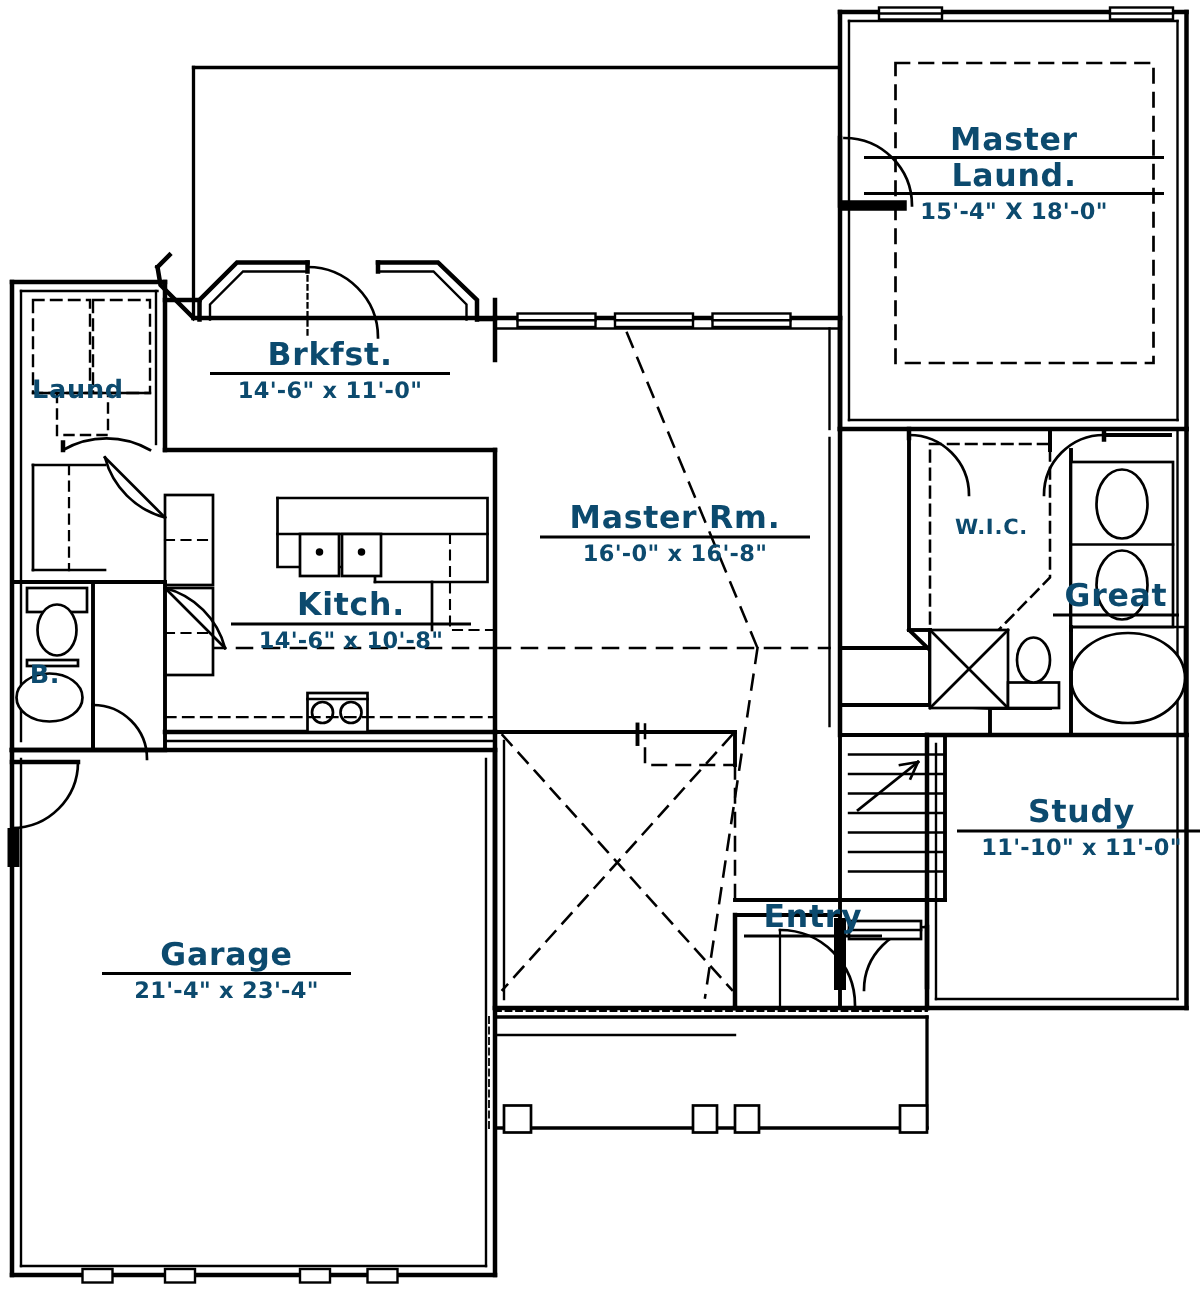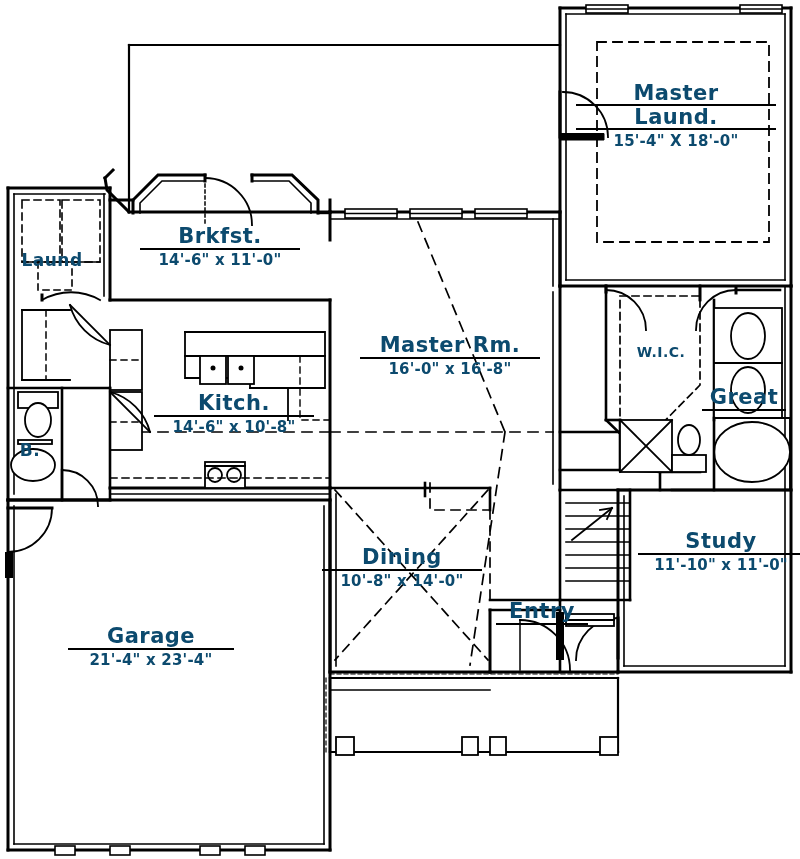--- a/index.html
+++ b/index.html
@@ -511,24 +511,20 @@
   </div>
 
   <div class="rm-label" style="left:702px; top:386px; width:84px;">
     <span class="rm-name">Great</span>
   </div>
 
   <div class="rm-label small" style="left:16px; top:422px; width:28px;">
     <span class="rm-name nounder">B.</span>
   </div>
 
-  <div class="rm-label" style="left:322px; top:546px; width:160px;">
-    <span class="rm-name">Dining</span>
-    <span class="rm-dim">10'-8" x 14'-0"</span>
-  </div>
 
   <div class="rm-label" style="left:618px; top:530px; width:166px;padding-left:20px;">
     <span class="rm-name">Study</span>
     <span class="rm-dim">11'-10" x 11'-0"</span>
   </div>
 
   <div class="rm-label" style="left:496px; top:600px; width:92px;">
     <span class="rm-name">Entry</span>
   </div>
 

